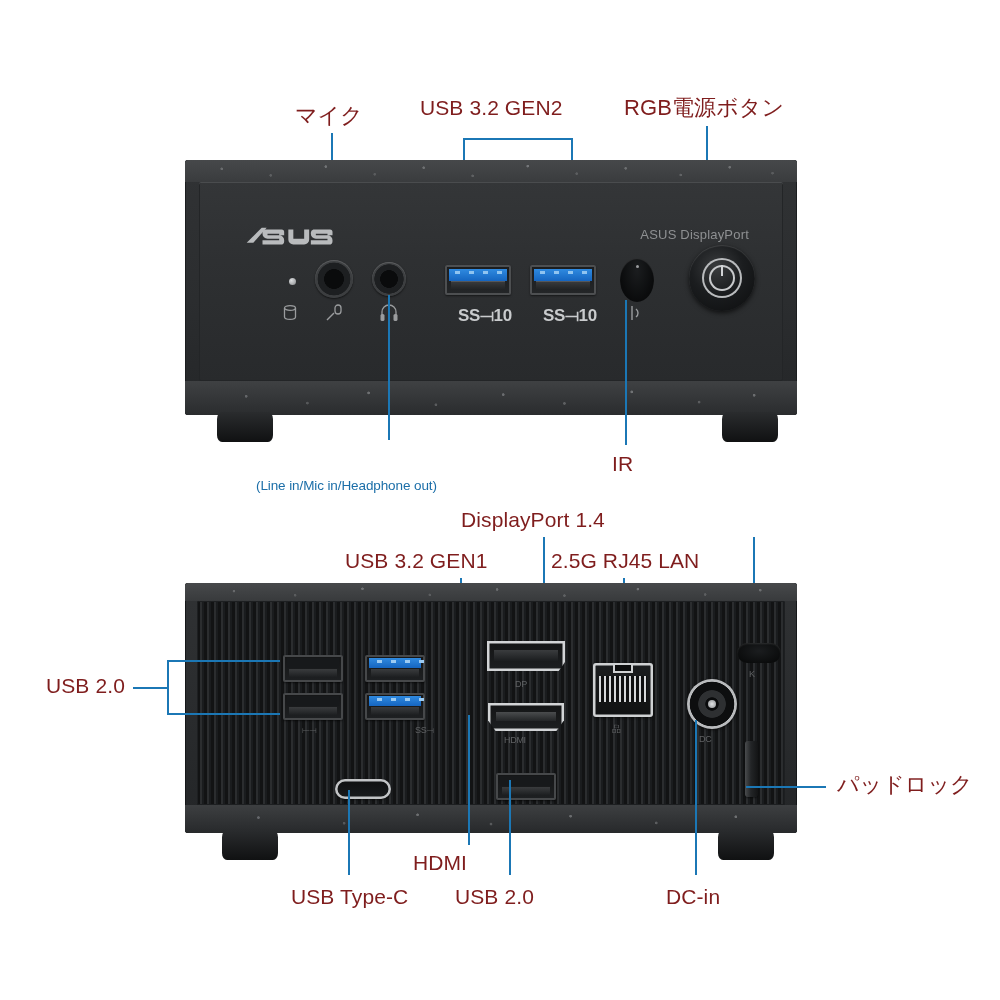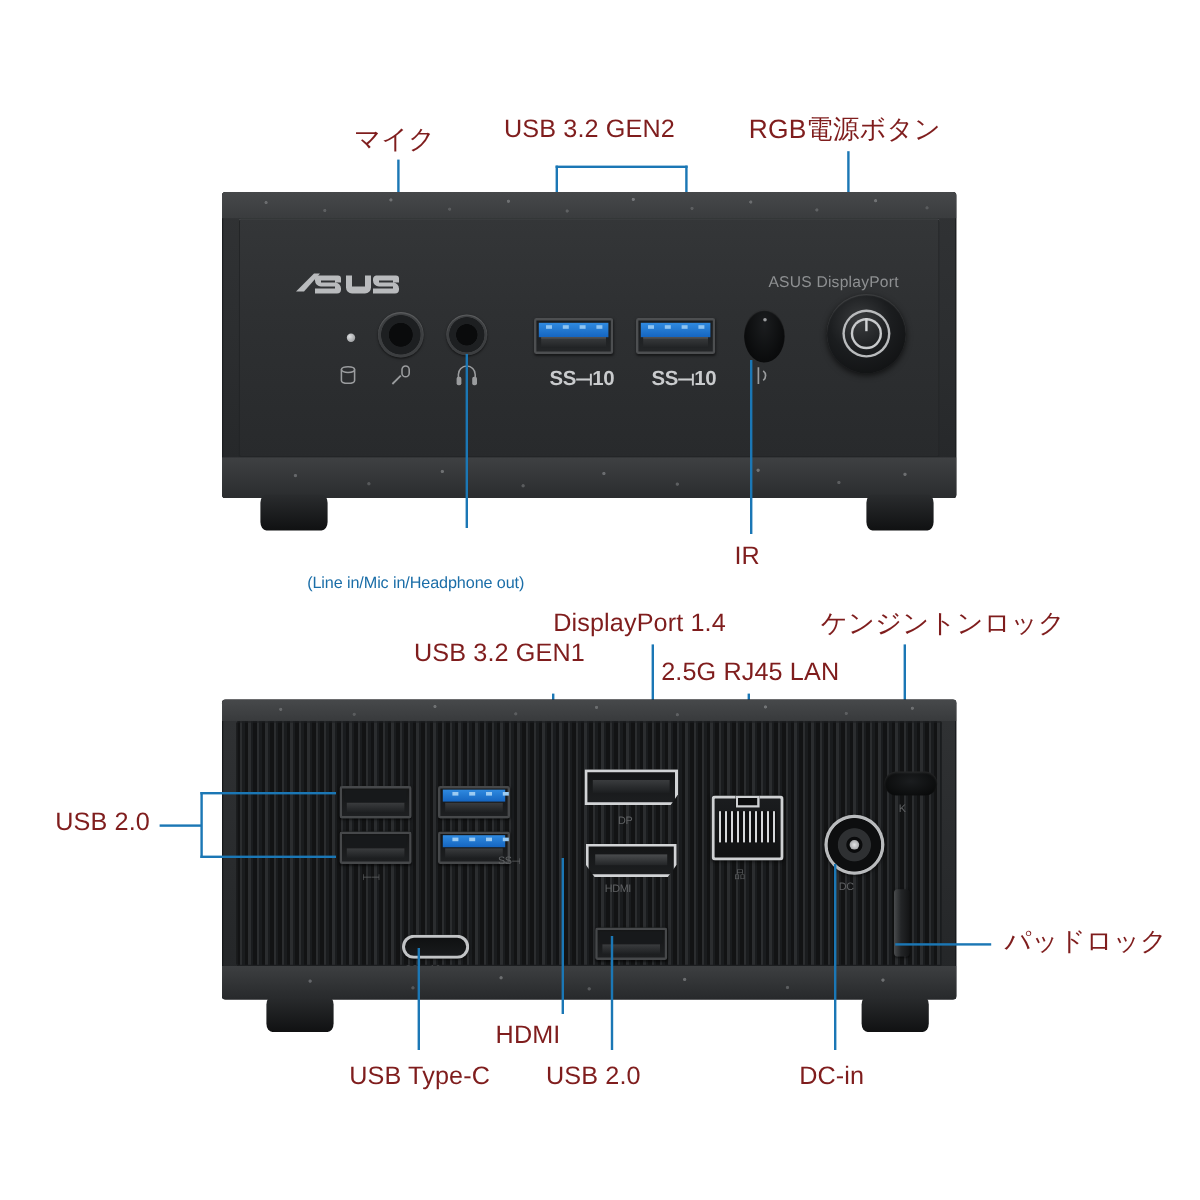--- a/index.html
+++ b/index.html
@@ -353,22 +353,21 @@
   <div class="foot" style="left:217px;top:412px;"></div>
   <div class="foot" style="left:722px;top:412px;"></div>
 
   <div class="ln v" style="left:388px;top:295px;height:145px;"></div>
   <div class="ln v" style="left:625px;top:300px;height:145px;"></div>
 
   <div class="lbl sub" style="left:256px;top:479px;">(Line in/Mic in/Headphone out)</div>
   <div class="lbl" style="left:612px;top:452px;">IR</div>
 
   <div class="lbl" style="left:461px;top:508px;">DisplayPort 1.4</div>
-  <div class="lbl jp" style="left:684px;top:508px;">ケンジントンロック</div>
-  <div class="lbl" style="left:345px;top:533px;">USB 3.2 GEN1</div>
+  <div class="lbl" style="left:345px;top:549px;">USB 3.2 GEN1</div>
   <div class="lbl" style="left:551px;top:549px;">2.5G RJ45 LAN</div>
 
   <div class="ln v" style="left:543px;top:537px;height:100px;"></div>
   <div class="ln v" style="left:753px;top:537px;height:105px;"></div>
   <div class="ln v" style="left:460px;top:578px;height:100px;"></div>
   <div class="ln h" style="left:431px;top:676px;width:30px;"></div>
   <div class="ln v" style="left:431px;top:676px;height:40px;"></div>
   <div class="ln h" style="left:400px;top:660px;width:32px;"></div>
   <div class="ln h" style="left:400px;top:714px;width:32px;"></div>
   <div class="ln v" style="left:623px;top:578px;height:115px;"></div>
@@ -400,21 +399,21 @@
       <div class="port usb3" style="left:168px;top:92px;">
         <div class="top"></div>
           <div class="pins">
             <i></i>
             <i></i>
             <i></i>
             <i></i>
           </div>
           <div class="tng"></div>
       </div>
-      <div class="pmark" style="left:186px;top:111px;padding-left:32px;">SS⟞</div>
+      <div class="pmark" style="left:186px;top:124px;padding-left:32px;">SS⟞</div>
 
       <div class="port usbc" style="left:138px;top:178px;"></div>
       <div class="pmark" style="left:140px;top:202px;">SS⟞ 10</div>
 
       <div class="port dp" style="left:290px;top:40px;"></div>
       <div class="pmark" style="left:318px;top:78px;">DP</div>
 
       <div class="port hdmi" style="left:291px;top:102px;"></div>
       <div class="pmark" style="left:307px;top:134px;">HDMI</div>
 

